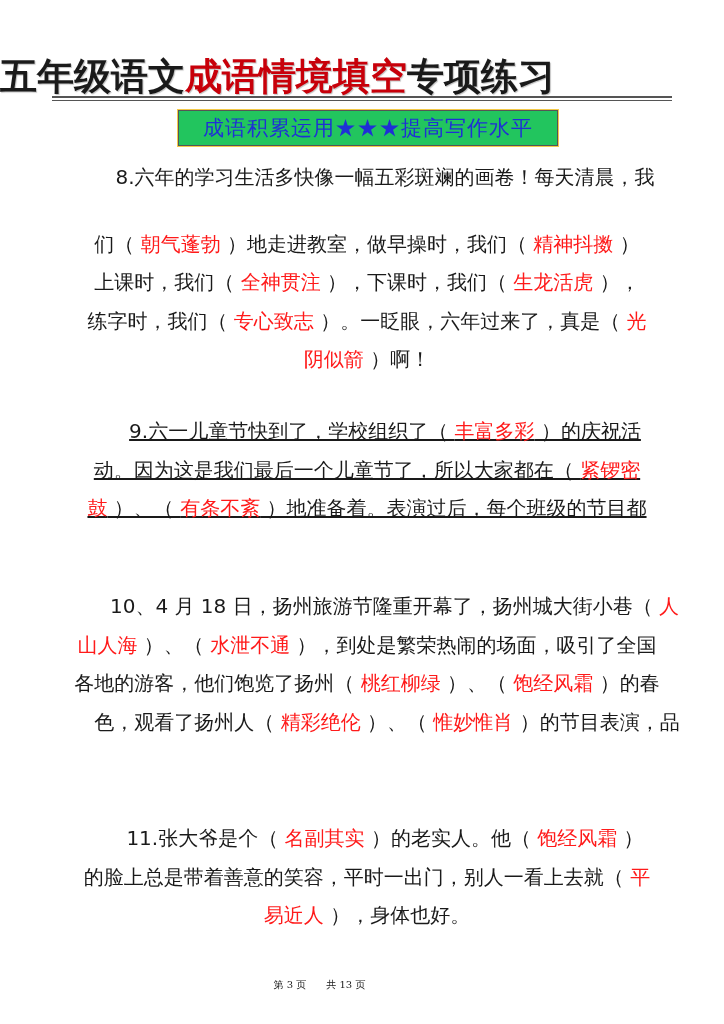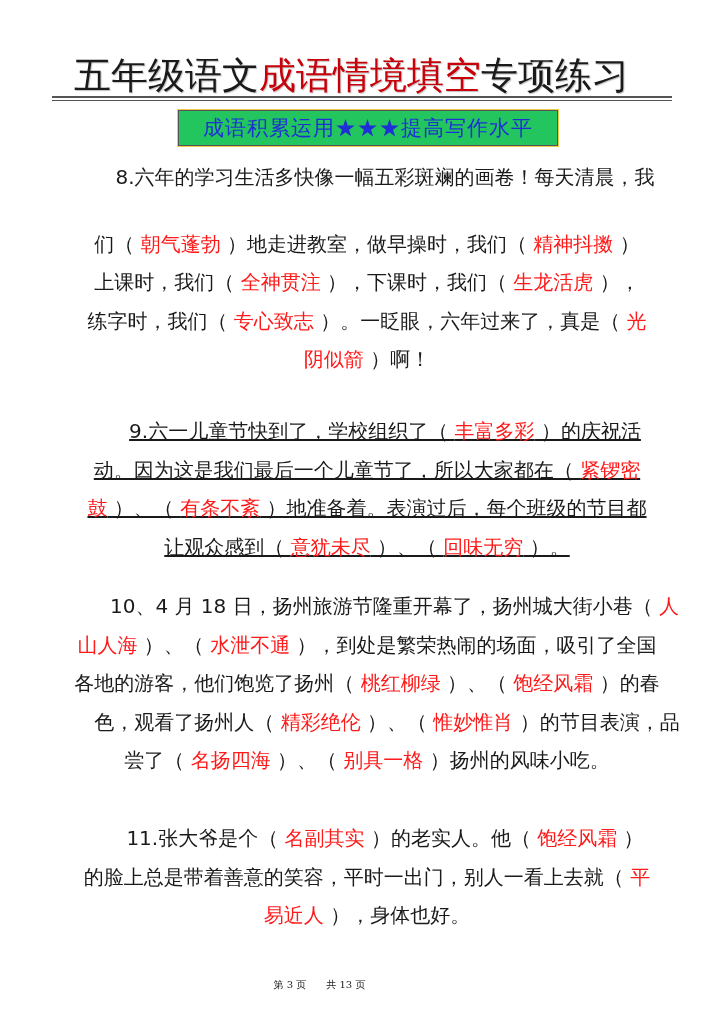--- a/index.html
+++ b/index.html
@@ -1,19 +1,19 @@
 <!DOCTYPE html>
 <html><head>
 <meta charset="utf-8">
 <style>
   html, body { margin:0; padding:0; background:#ffffff; }
   body { width:724px; height:1024px; position:relative; overflow:hidden;
          font-family:"DejaVu Sans","Liberation Sans",sans-serif; color:#1a1a1a; }
-  .title { position:absolute; top:52px; left:0; width:629px; text-align:right;
-           font-family:"DejaVu Serif","Liberation Serif",serif; font-weight:normal;
+  .title { position:absolute; top:52px; left:0; width:629px; text-align:left;
+           font-family:"DejaVu Serif","Liberation Serif",serif; font-weight:bold;
            font-size:37px; letter-spacing:0px; line-height:48px; white-space:nowrap;
            text-shadow: 1px 1px 1px rgba(0,0,0,0.25); }
   .title .hl { color:#c8000a; }
   .rule { position:absolute; left:52px; width:620px; height:0; border-top:2px solid #555; }
   .rule.r1 { top:96px; }
   .rule.r2 { top:100px; border-top:1.5px solid #555; }
   .banner { position:absolute; top:110px; left:178px; width:380px; height:36px;
             background:#22c55e; border:1px solid #555; box-sizing:border-box;
             box-shadow: 0 0 0 1px #f3c94a; text-align:center; line-height:34px;
             font-family:"DejaVu Serif","Liberation Serif",serif; font-size:21px;
@@ -37,28 +37,26 @@
     <div class="line"><span>8.六年的学习生活多快像一幅五彩斑斓的画卷！每天清晨，我</span></div>
     <div class="line" style="text-indent: 0px; margin-top: 28px;"><span>们（ </span><span class="ans">朝气蓬勃</span><span> ）地走进教室，做早操时，我们（ </span><span class="ans">精神抖擞</span><span> ）</span></div>
     <div class="line" style="text-indent: 0px;"><span>上课时，我们（ </span><span class="ans">全神贯注</span><span> ），下课时，我们（ </span><span class="ans">生龙活虎</span><span> ），</span></div>
     <div class="line" style="text-indent: 0px;"><span>练字时，我们（ </span><span class="ans">专心致志</span><span> ）。一眨眼，六年过来了，真是（ </span><span class="ans">光</span></div>
     <div class="line" style="text-indent: 0px;"><span class="ans">阴似箭</span><span> ）啊！</span></div>
   </div>
 <div class="para" id="p1" style="top:412px; text-indent:36px;text-decoration:underline;">
     <div class="line"><span>9.六一儿童节快到了，学校组织了（ </span><span class="ans">丰富多彩</span><span> ）的庆祝活</span></div>
     <div class="line" style="text-indent: 0px;"><span>动。因为这是我们最后一个儿童节了，所以大家都在（ </span><span class="ans">紧锣密</span></div>
     <div class="line" style="text-indent: 0px;"><span class="ans">鼓</span><span> ）、（ </span><span class="ans">有条不紊</span><span> ）地准备着。表演过后，每个班级的节目都</span></div>
-    <div class="line" style="text-indent: 0px;"><span>让观众感到（ </span><span class="ans">意犹未尽</span><span> ）、（ </span><span class="ans">回味无穷</span><span> ）。</span></div>
   </div>
 <div class="para" id="p2" style="top:587px; text-indent:55px;">
     <div class="line"><span>10、4 月 18 日，扬州旅游节隆重开幕了，扬州城大街小巷（ </span><span class="ans">人</span></div>
     <div class="line" style="text-indent: 0px;"><span class="ans">山人海</span><span> ）、（ </span><span class="ans">水泄不通</span><span> ），到处是繁荣热闹的场面，吸引了全国</span></div>
     <div class="line" style="text-indent: 0px;"><span>各地的游客，他们饱览了扬州（ </span><span class="ans">桃红柳绿</span><span> ）、（ </span><span class="ans">饱经风霜</span><span> ）的春</span></div>
     <div class="line" style="text-indent: 0px; margin-left: 40px;"><span>色，观看了扬州人（ </span><span class="ans">精彩绝伦</span><span> ）、（ </span><span class="ans">惟妙惟肖</span><span> ）的节目表演，品</span></div>
-    <div class="line" style="text-indent: 0px;"><span>尝了（ </span><span class="ans">名扬四海</span><span> ）、（ </span><span class="ans">别具一格</span><span> ）扬州的风味小吃。</span></div>
   </div>
 <div class="para" id="p3" style="top:819px; text-indent:36px;">
     <div class="line"><span>11.张大爷是个（ </span><span class="ans">名副其实</span><span> ）的老实人。他（ </span><span class="ans">饱经风霜</span><span> ）</span></div>
     <div class="line" style="text-indent: 0px;"><span>的脸上总是带着善意的笑容，平时一出门，别人一看上去就（ </span><span class="ans">平</span></div>
     <div class="line" style="text-indent: 0px;"><span class="ans">易近人</span><span> ），身体也好。</span></div>
   </div>
 
 <div class="footer"><span>第 3 页</span><span>共 13 页</span></div>
 
 </body></html>

